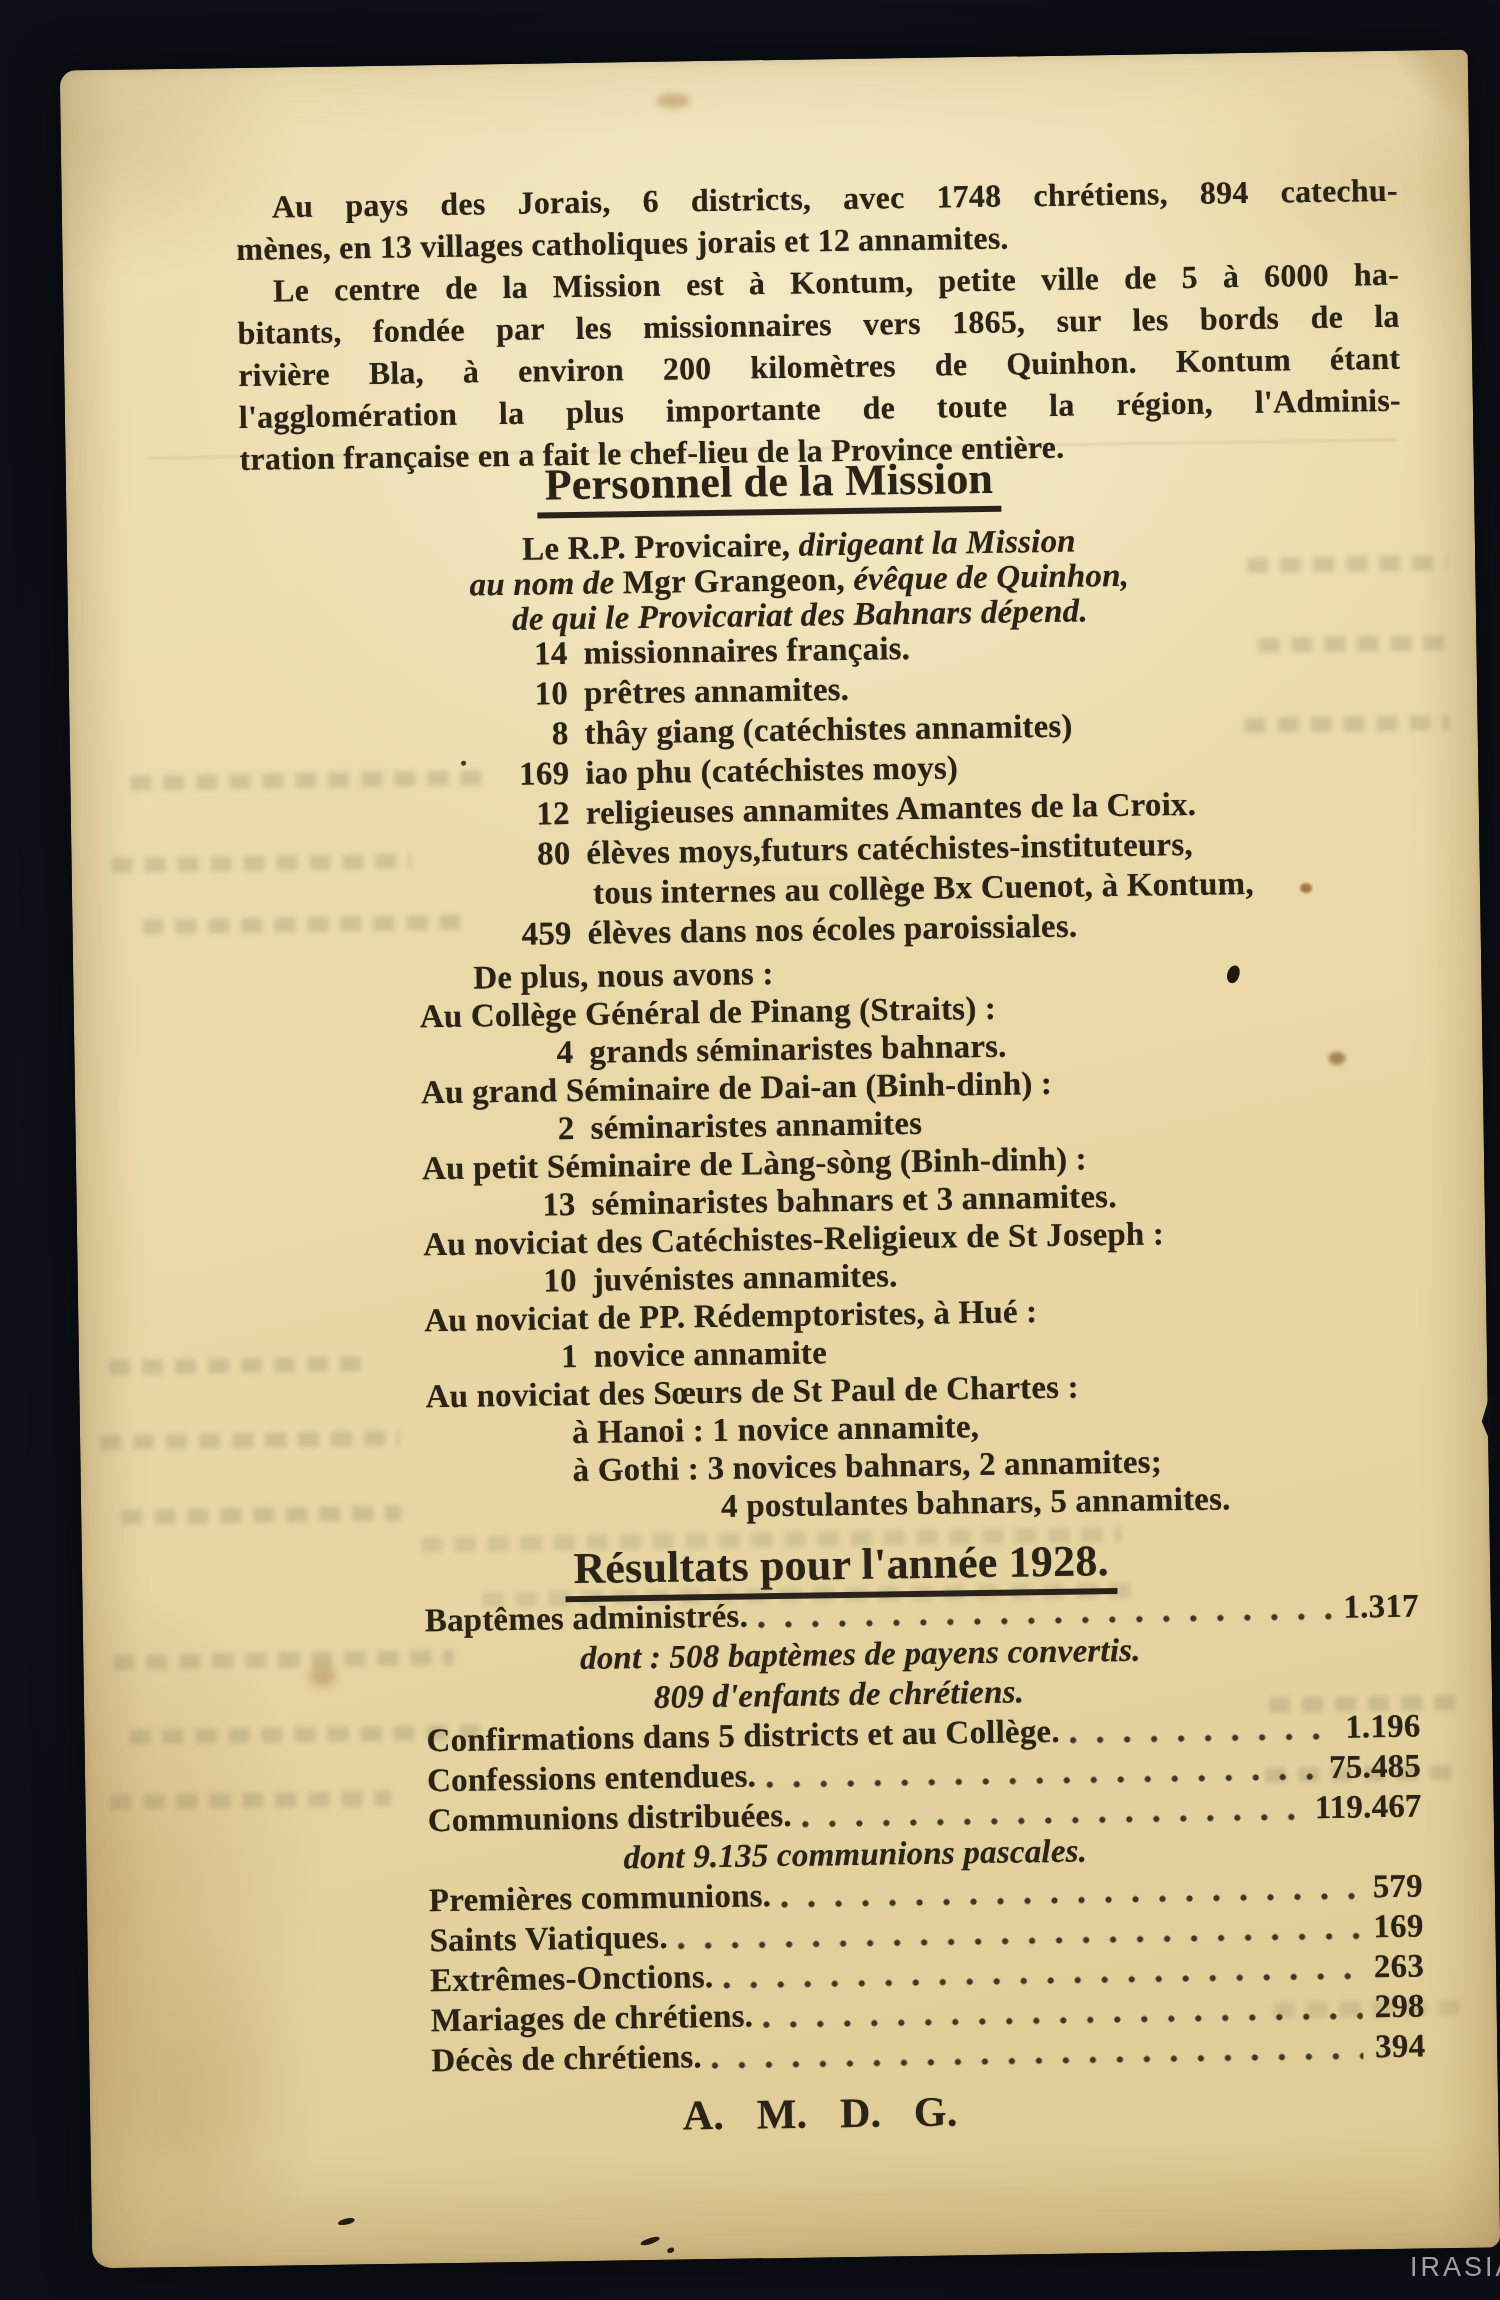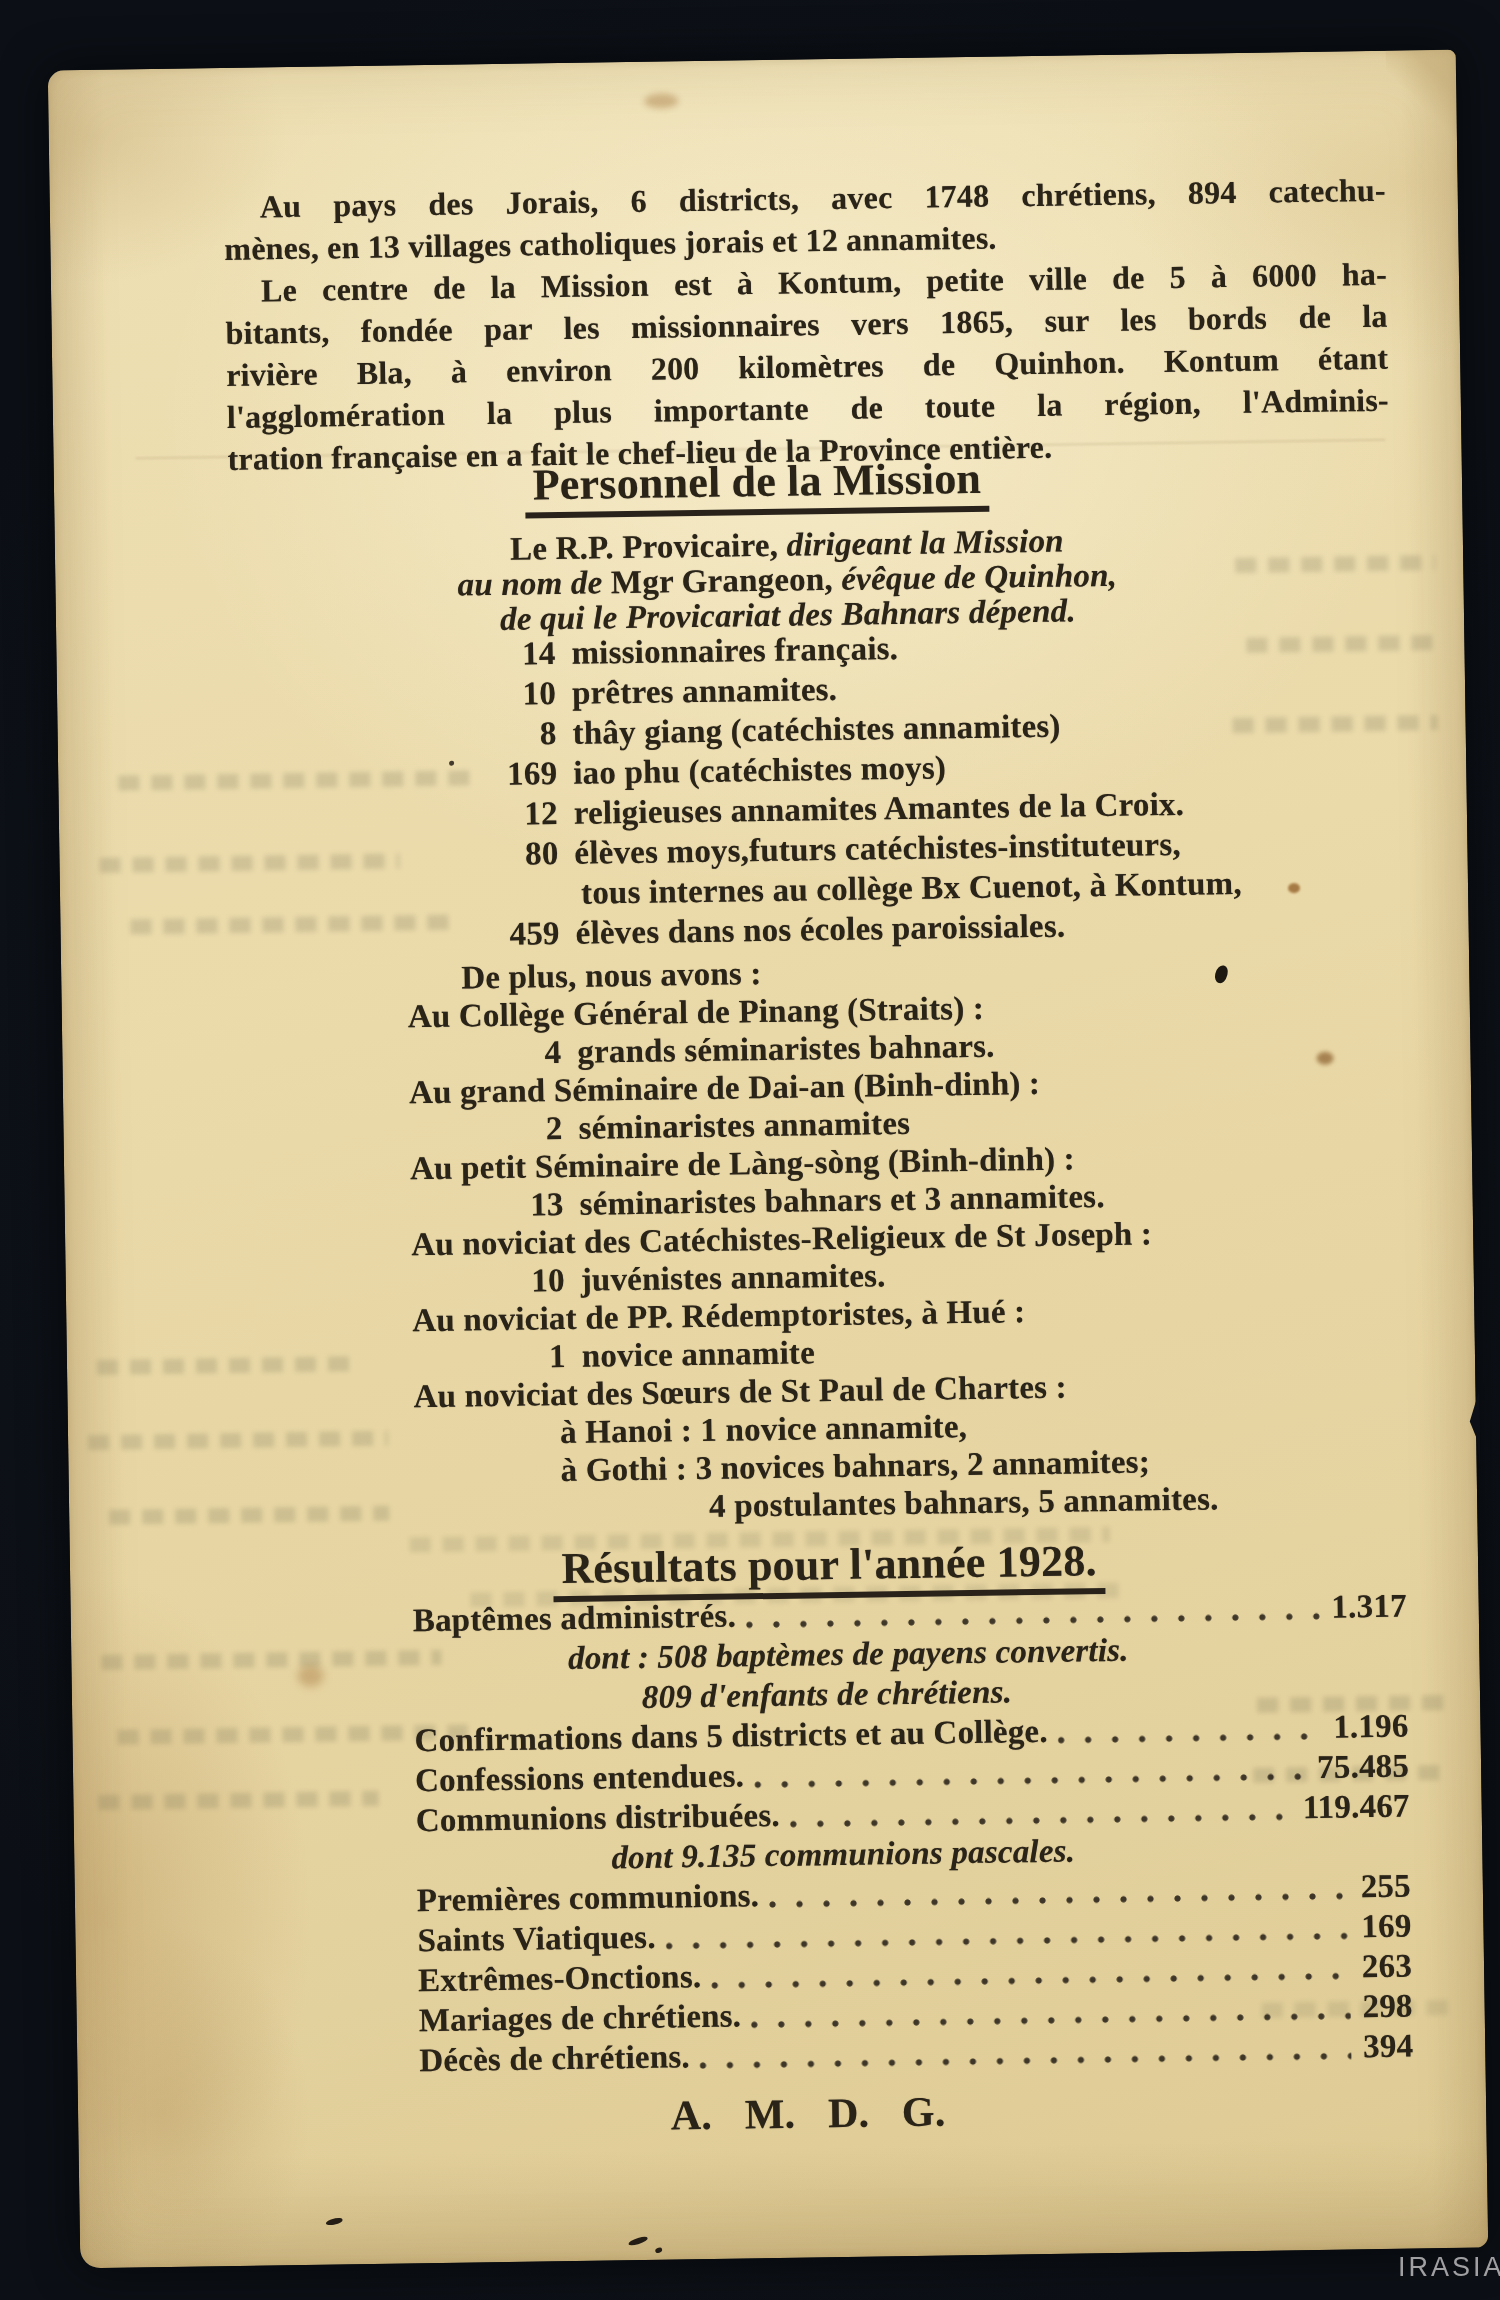--- a/index.html
+++ b/index.html
@@ -2,21 +2,21 @@
 <html><head>
 <meta charset="utf-8">
 <title>Mission de Kontum — rapport 1928</title>
 <style>
   html,body{margin:0;padding:0;}
   body{
     width:1500px;height:2300px;position:relative;overflow:hidden;
     background:#0c1016;
     font-family:"Liberation Serif","DejaVu Serif",serif;
   }
-  .stage{position:absolute;inset:0;}
+  .stage{position:absolute;inset:0;margin-left:12px;}
   .bg-vignette{position:absolute;inset:0;
     background:radial-gradient(1200px 1700px at 50% 50%, rgba(30,38,50,0.25), transparent 75%);}
   .watermark{
     position:absolute;left:1398px;top:2252px;
     font-family:"Liberation Sans","DejaVu Sans",sans-serif;
     font-size:27px;letter-spacing:3px;color:#a0a0a2;font-weight:400;
   }
   
   .paper{
     position:absolute;left:64px;top:60px;width:1408px;height:2198px;
@@ -251,21 +251,21 @@
           </div>
         <div class="srow">
             <span class="slabel">Communions distribuées.</span>
             <span class="leader"></span>
             <span class="sval">119.467</span>
           </div>
         <div class="note off3">dont 9.135 communions pascales.</div>
         <div class="srow">
             <span class="slabel">Premières communions.</span>
             <span class="leader"></span>
-            <span class="sval">255</span>
+            <span class="sval">579</span>
           </div>
         <div class="srow">
             <span class="slabel">Saints Viatiques.</span>
             <span class="leader"></span>
             <span class="sval">169</span>
           </div>
         <div class="srow">
             <span class="slabel">Extrêmes-Onctions.</span>
             <span class="leader"></span>
             <span class="sval">263</span>

